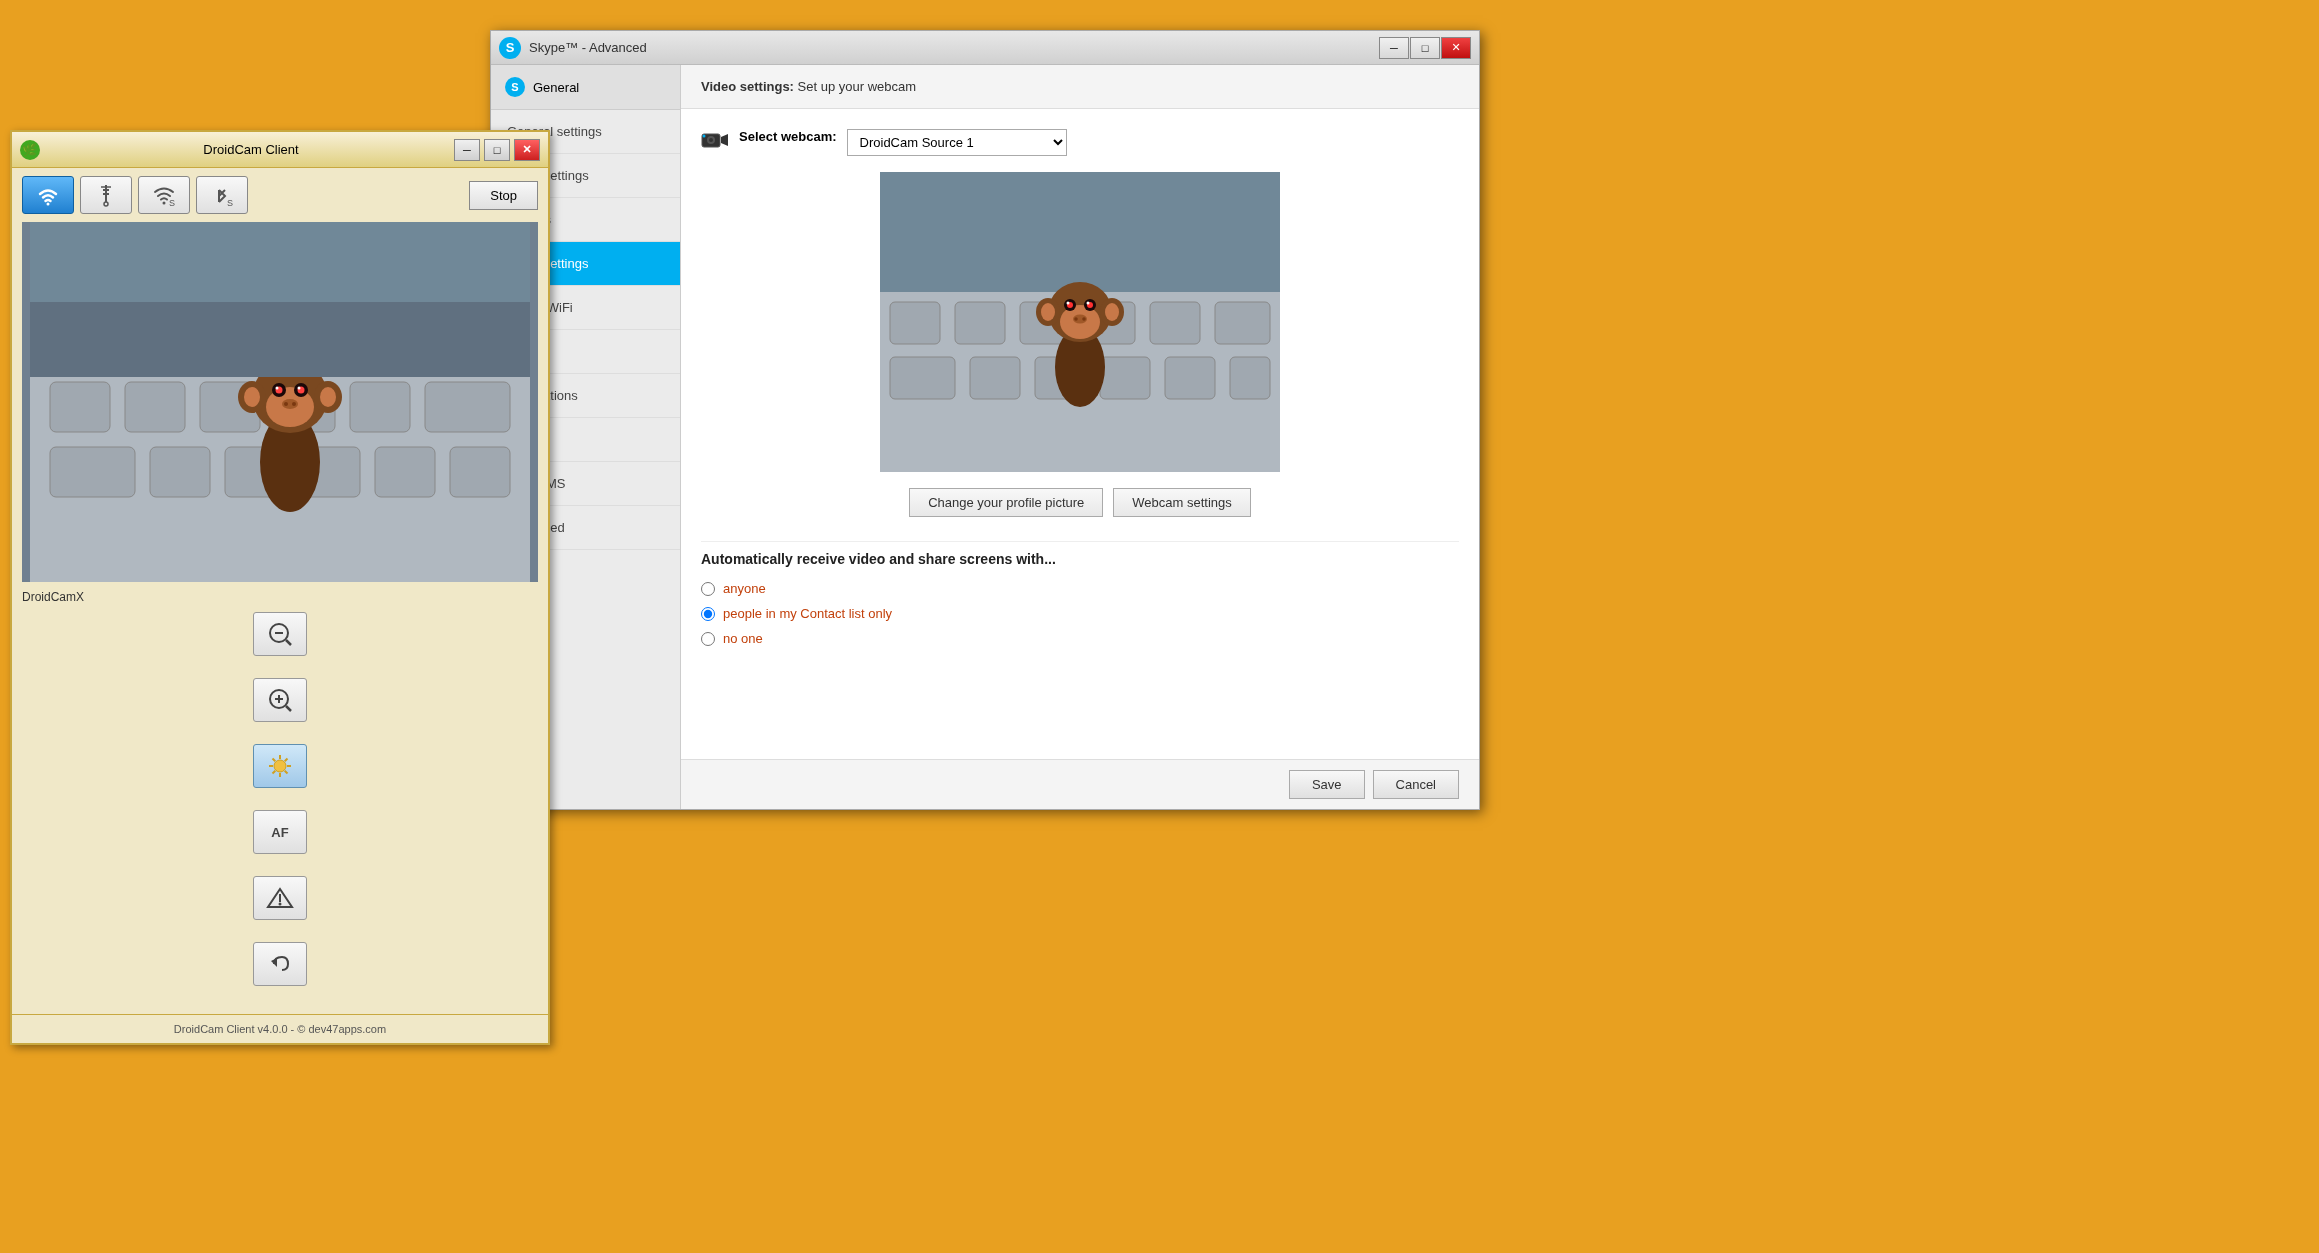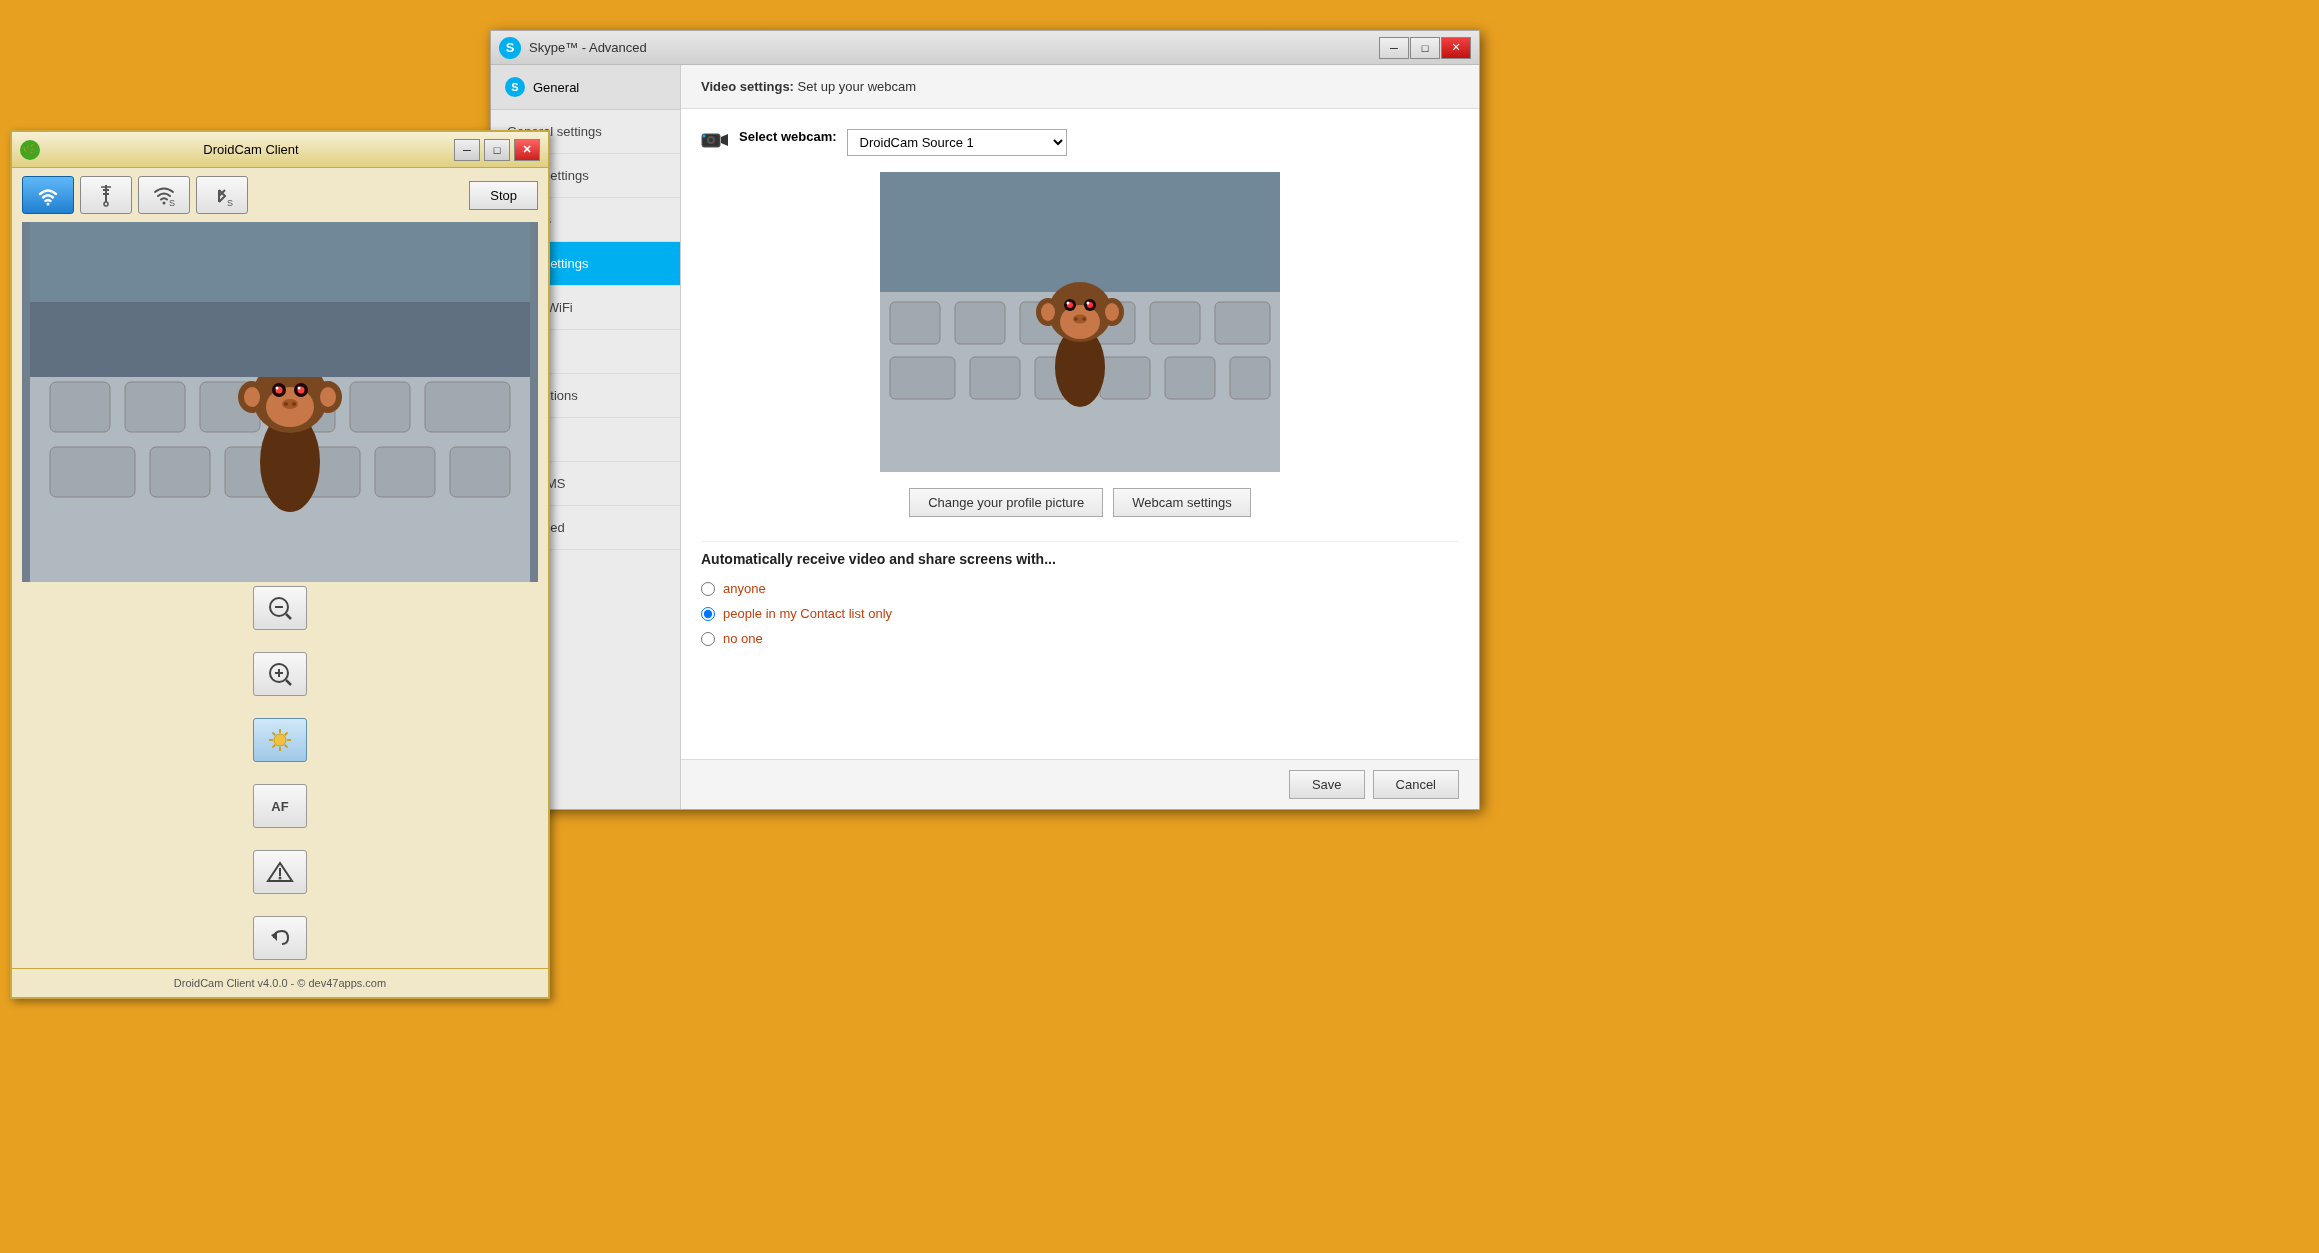--- a/index.html
+++ b/index.html
@@ -141,20 +141,21 @@
       border-color: #6090b0;
     }
 
     .droidcam-footer {
       text-align: center;
       padding: 8px;
       font-size: 11px;
       color: #555;
       border-top: 1px solid #C8A840;
       background: #F0E8C8;
+      margin-top: 20px;
     }
 
     
     .skype-window {
       position: absolute;
       top: 30px;
       left: 490px;
       width: 990px;
       height: 780px;
       background: #F4F4F4;
@@ -470,20 +471,23 @@
 
       <ellipse cx="260" cy="182" rx="8" ry="5" fill="#A05828"></ellipse>
       <circle cx="256" cy="182" r="2" fill="#7A3810"></circle>
       <circle cx="264" cy="182" r="2" fill="#7A3810"></circle>
 
       <rect x="0" y="0" width="500" height="155" fill="#607080"></rect>
       <rect x="0" y="0" width="500" height="80" fill="#708898"></rect>
     </svg>
   </div>
 
+  <div class="droidcam-label-row">
+    <span>DroidCamX</span>
+  </div>
 
   <div class="droidcam-controls">
     <button class="ctrl-btn" title="Zoom Out">
       <svg width="28" height="28" viewBox="0 0 28 28">
         <circle cx="13" cy="13" r="9" stroke="#444" stroke-width="2" fill="none"></circle>
         <line x1="9" y1="13" x2="17" y2="13" stroke="#444" stroke-width="2"></line>
         <line x1="20" y1="20" x2="25" y2="25" stroke="#444" stroke-width="2.5"></line>
       </svg>
     </button>
     <button class="ctrl-btn" title="Zoom In">

